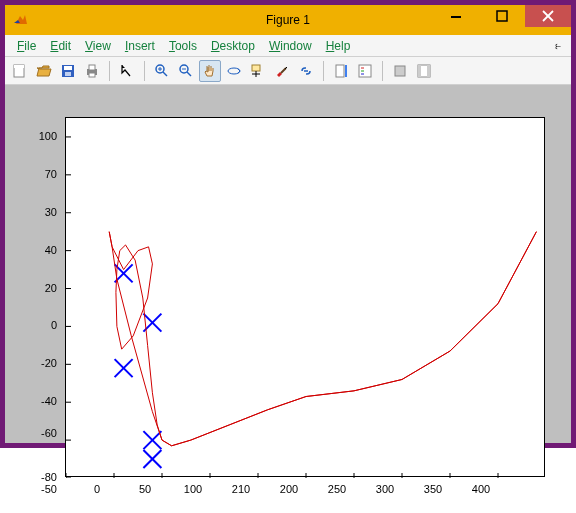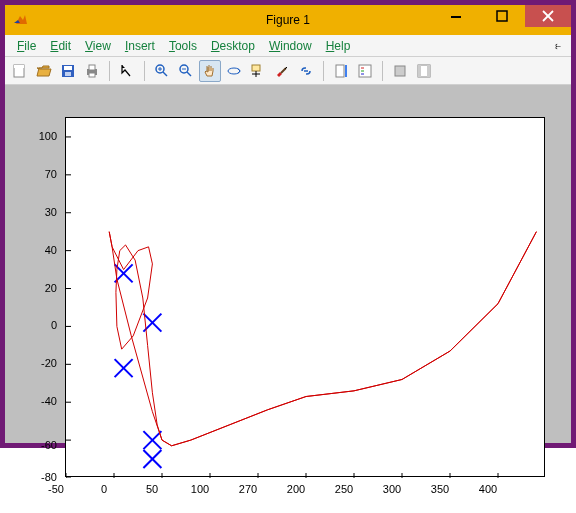--- a/index.html
+++ b/index.html
@@ -17,21 +17,21 @@
   .menubar .menu u { text-decoration: underline; }
   .menubar .dock { margin-left: auto; color: #000; font-size: 10px; padding-right: 4px; }
   .toolbar { height: 28px; background: #f5f5f5; border-bottom: 1px solid #d0d0d0; display: flex; align-items: center; padding: 0 4px; gap: 2px; }
   .toolbar .sep { width: 1px; height: 20px; background: #c0c0c0; margin: 0 4px; }
   .toolbar .tbtn { width: 22px; height: 22px; display: flex; align-items: center; justify-content: center; border: 1px solid transparent; border-radius: 2px; }
   .toolbar .tbtn.active { border: 1px solid #8aa8c8; background: #d8e6f2; }
   .client { flex: 1; background: #bfbfbf; position: relative; }
   .canvas { position: absolute; left: 60px; top: 32px; width: 480px; height: 360px; background: #fff; border: 1px solid #000; }
   .yticks { position: absolute; left: 20px; top: 32px; width: 36px; height: 360px; }
   .yticks div { position: absolute; right: 4px; font-size: 11px; color: #000; transform: translateY(-50%); }
-  .xticks { position: absolute; left: 51px; top: 396px; width: 480px; height: 16px; text-decoration: underline; }
+  .xticks { position: absolute; left: 44px; top: 396px; width: 480px; height: 16px; text-decoration: underline; }
   .xticks div { position: absolute; top: 2px; font-size: 11px; color: #000; transform: translateX(-50%); }
   .plot { position: absolute; left: 0; top: 0; width: 480px; height: 360px; }
 </style>
 </head>
 <body>
 
 <div class="window">
 
   <div class="titlebar">
     <span class="app-icon">
@@ -179,21 +179,21 @@
           <rect x="2" y="2" width="12" height="12" fill="#fff" stroke="#888"></rect>
           <rect x="2" y="2" width="3" height="12" fill="#ccc"></rect>
           <rect x="11" y="2" width="3" height="12" fill="#ccc"></rect>
         </svg>
       </div>
   </div>
 
   <div class="client">
     <div class="yticks" id="yticks">
         <div style="top: 360px;">-80</div>
-        <div style="top: 328px; margin-left: 28px;">-60</div>
+        <div style="top: 316px; margin-left: 28px;">-60</div>
         <div style="top: 284.211px; margin-left: 44px;">-40</div>
         <div style="top: 246.316px;">-20</div>
         <div style="top: 208.421px;">0</div>
         <div style="top: 170.526px;">20</div>
         <div style="top: 132.632px; margin-left: 24px;">40</div>
         <div style="top: 94.7368px;">30</div>
         <div style="top: 56.8421px;">70</div>
         <div style="top: 18.9474px;">100</div>
       </div>
     <div class="canvas">
@@ -239,21 +239,21 @@
             <line x1="77.39999999999999" y1="350.0526315789474" x2="95.39999999999999" y2="332.0526315789474" stroke="#0000ff" stroke-width="2"></line>
           </g>
           <path d="M43.199999999999996 113.68421052631578 L46.08 128.8421052631579 L50.879999999999995 161.05263157894734 L65.28 217.89473684210526 L86.39999999999999 293.6842105263158 L96 322.10526315789474 L105.6 327.7894736842105 L124.80000000000001 322.10526315789474 L163.20000000000002 306.94736842105266 L201.6 291.7894736842105 L240 278.5263157894737 L288 272.8421052631579 L336 261.4736842105263 L384 233.05263157894737 L432 185.68421052631578 L470.4 113.68421052631578 L470.4 113.68421052631578 L432 185.68421052631578 L384 233.05263157894737 L336 261.4736842105263 L288 272.8421052631579 L240 278.5263157894737 L201.6 291.7894736842105 L163.20000000000002 306.94736842105266 L124.80000000000001 322.10526315789474 L105.6 327.7894736842105 L96 322.10526315789474 L91.2 306.94736842105266 L86.39999999999999 274.7368421052632 L81.60000000000001 227.3684210526316 L76.8 180 L69.11999999999999 142.10526315789474 L59.519999999999996 126.94736842105263 L53.76 132.63157894736844 L50.879999999999995 151.57894736842104 L49.919999999999995 174.3157894736842 L50.879999999999995 208.42105263157896 L55.68 231.1578947368421 L67.2 217.89473684210526 L81.60000000000001 180 L86.39999999999999 145.8947368421053 L82.55999999999999 128.8421052631579 L72 132.63157894736844 L57.599999999999994 151.57894736842104 L46.08 128.8421052631579 L43.199999999999996 113.68421052631578 " fill="none" stroke="#d00000" stroke-width="1"></path>
         </svg>
     </div>
     <div class="xticks" id="xticks">
         <div style="left: 0px;">-50</div>
         <div style="left: 48px;">0</div>
         <div style="left: 96px;">50</div>
         <div style="left: 144px;">100</div>
-        <div style="left: 192px;">270</div>
+        <div style="left: 192px;">210</div>
         <div style="left: 240px;">200</div>
         <div style="left: 288px;">250</div>
         <div style="left: 336px;">300</div>
         <div style="left: 384px;">350</div>
         <div style="left: 432px; text-align: right;">400</div>
       </div>
   </div>
 
 </div>
 

